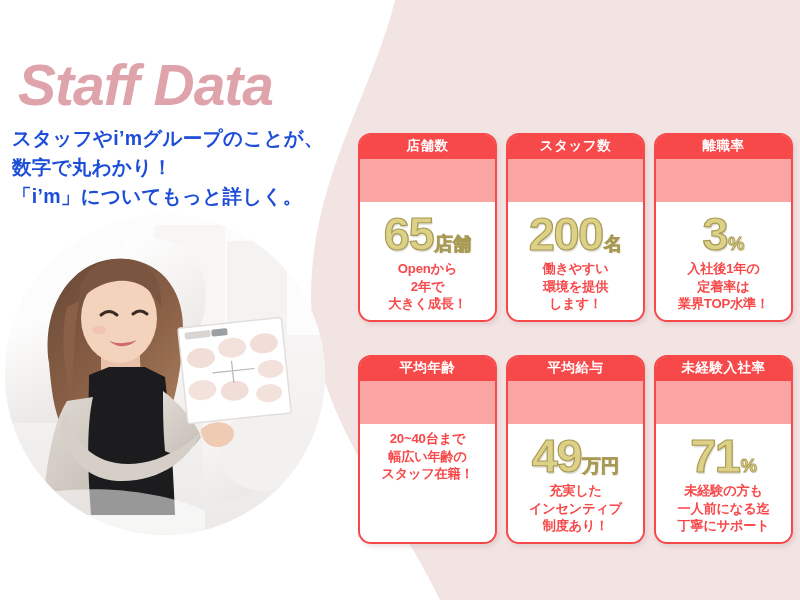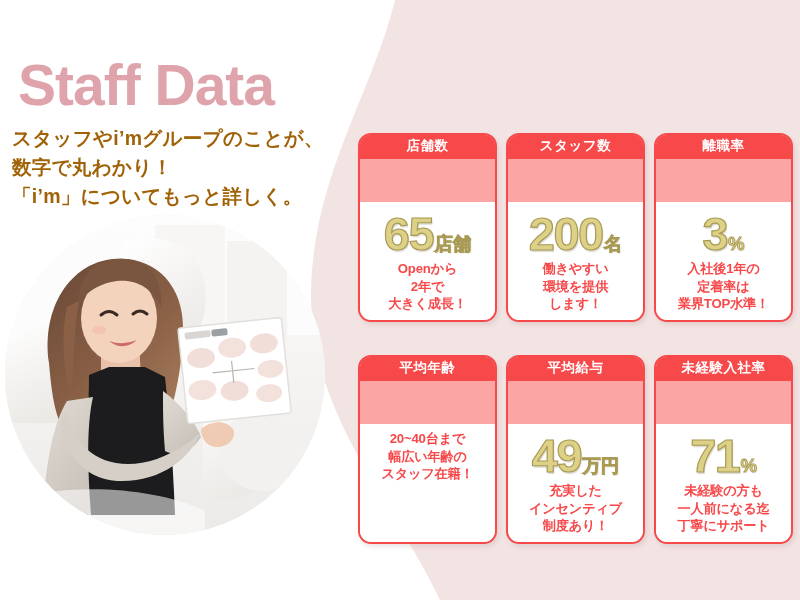--- a/index.html
+++ b/index.html
@@ -11,30 +11,30 @@
   }
 
   #stage { position:absolute; inset:0; width:800px; height:600px; overflow:hidden; background:#ffffff; }
 
   
   .bg-curve { position:absolute; top:0; left:0; width:800px; height:600px; z-index:1; }
 
   
   .title {
     position:absolute; left:18px; top:52px; z-index:6;
-    font-size:57px; font-weight:bold; 
+    font-size:57px; font-weight:bold; font-style:italic;
     letter-spacing:-1px;
     color:#dfa3ab;
     font-family:"Liberation Sans","DejaVu Sans",sans-serif;
     white-space:nowrap;
   }
   .subtitle {
     position:absolute; left:12px; top:124px; z-index:6;
     font-size:19.5px; font-weight:bold; line-height:1.48;
-    color:#a16207; letter-spacing:0.3px;
+    color:#1d4ed8; letter-spacing:0.3px;
     white-space:pre-line;
   }
 
   
   .photo-wrap {
     position:absolute; left:5px; top:215px; width:320px; height:320px;
     border-radius:50%; overflow:hidden; z-index:5;
     background:#f7f6f5;
   }
   .photo-wrap svg { display:block; width:320px; height:320px; }

